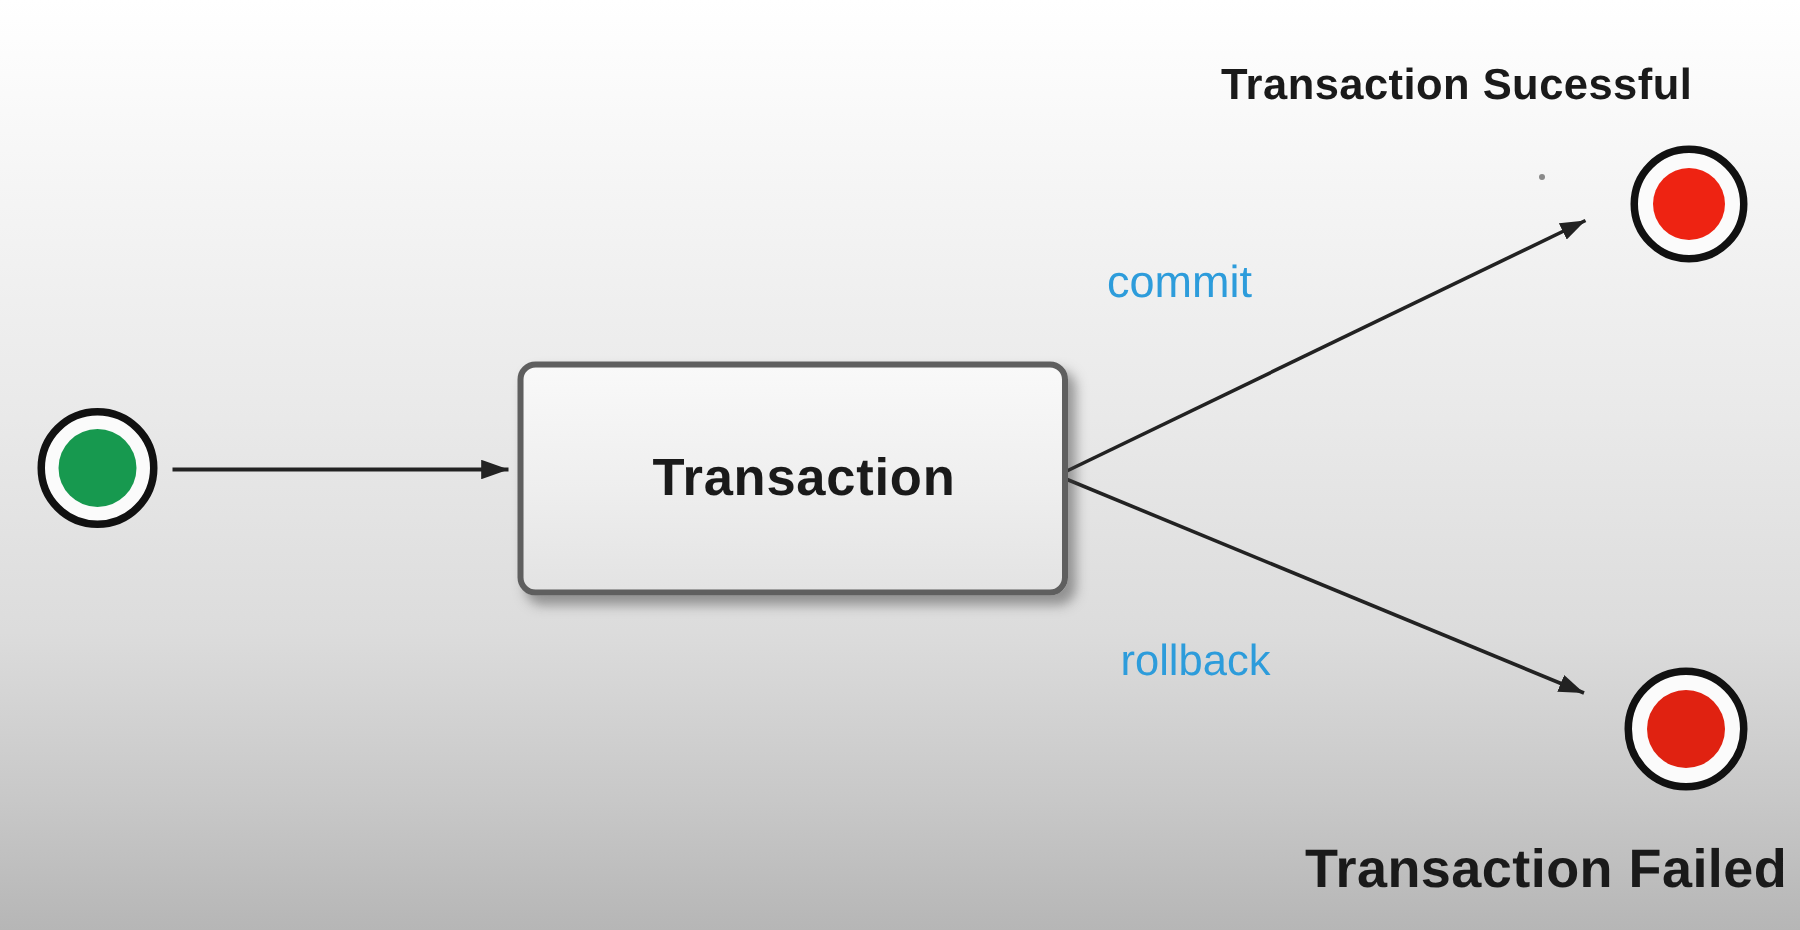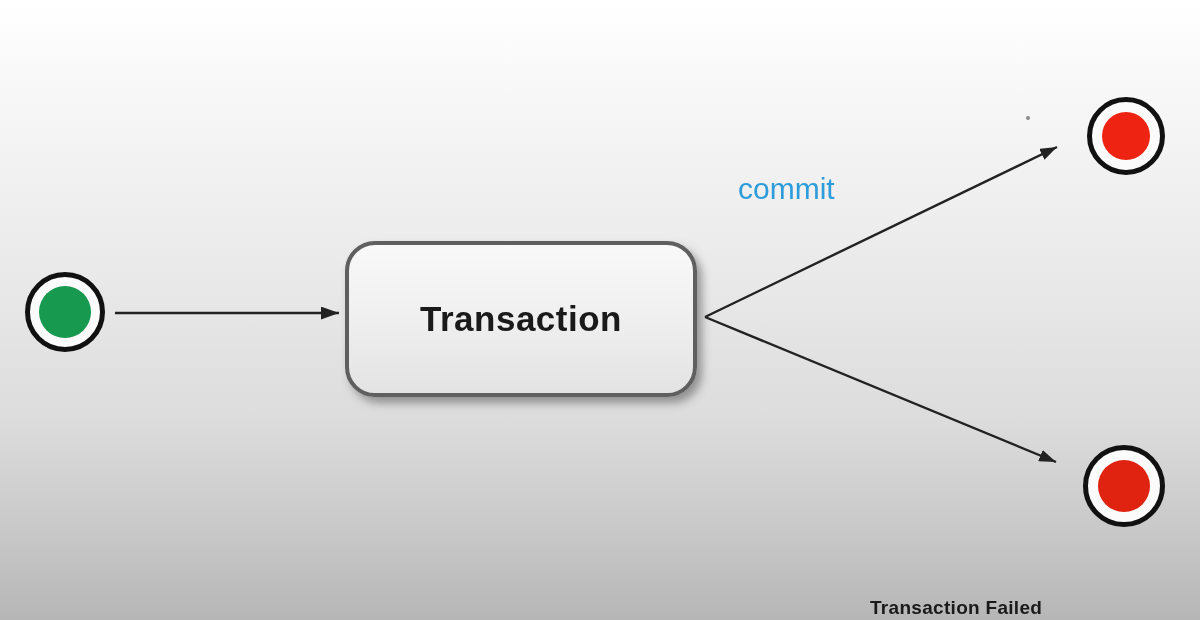--- a/index.html
+++ b/index.html
@@ -39,44 +39,45 @@
   .dot-success  { width: 48px; height: 48px; background: #ee2312; }
 
   .ring-failed  { left: 1083px; top: 445px; width: 72px; height: 72px; }
   .dot-failed   { width: 52px; height: 52px; background: #e02211; }
 
   .transaction-box {
     position: absolute;
     left: 345px; top: 241px;
     width: 344px; height: 148px;
     border: 4px solid #5f5f5f;
-    border-radius: 30px;
+    border-radius: 12px;
     background: linear-gradient(180deg, #f9f9f9 0%, #eeeeee 55%, #e3e3e3 100%);
     box-shadow: 5px 6px 8px rgba(70, 70, 70, 0.5);
     display: flex;
     align-items: center;
     justify-content: center;
     box-sizing: content-box;
+    padding-left: 15px;
   }
   .transaction-box .box-label {
     font-size: 35px;
     font-weight: bold;
     color: #1a1a1a;
     letter-spacing: 0.5px;
   }
 
   .diagram-label {
     position: absolute;
     font-weight: bold;
     color: #1a1a1a;
     white-space: nowrap;
   }
   .label-initial { left: 22px;  top: 409px; font-size: 29px; word-spacing: 8px; }
   .label-success { left: 814px; top: 41px;  font-size: 29px; letter-spacing: 0.3px; }
-  .label-failed  { left: 870px; top: 558px; font-size: 19px; letter-spacing: 0.3px; margin-top: 39px; }
+  .label-failed  { left: 870px; top: 558px; font-size: 36px; letter-spacing: 0.3px; }
 
   .edge-label {
     position: absolute;
     font-weight: normal;
     color: #2d9cdb;
     white-space: nowrap;
   }
   .label-commit   { left: 738px; top: 172px; font-size: 30px; }
   .label-rollback { left: 747px; top: 425px; font-size: 29px; }
 
@@ -106,21 +107,23 @@
 
   <div class="state-ring ring-initial">
     <div class="state-dot dot-initial"></div>
   </div>
 
   <div class="transaction-box">
     <span class="box-label">Transaction</span>
   </div>
 
   <div class="edge-label label-commit">commit</div>
+  <div class="edge-label label-rollback">rollback</div>
 
+  <div class="diagram-label label-success">Transaction Sucessful</div>
   <div class="state-ring ring-success">
     <div class="state-dot dot-success"></div>
   </div>
 
   <div class="state-ring ring-failed">
     <div class="state-dot dot-failed"></div>
   </div>
   <div class="diagram-label label-failed">Transaction Failed</div>
 
   <div class="speck"></div>

